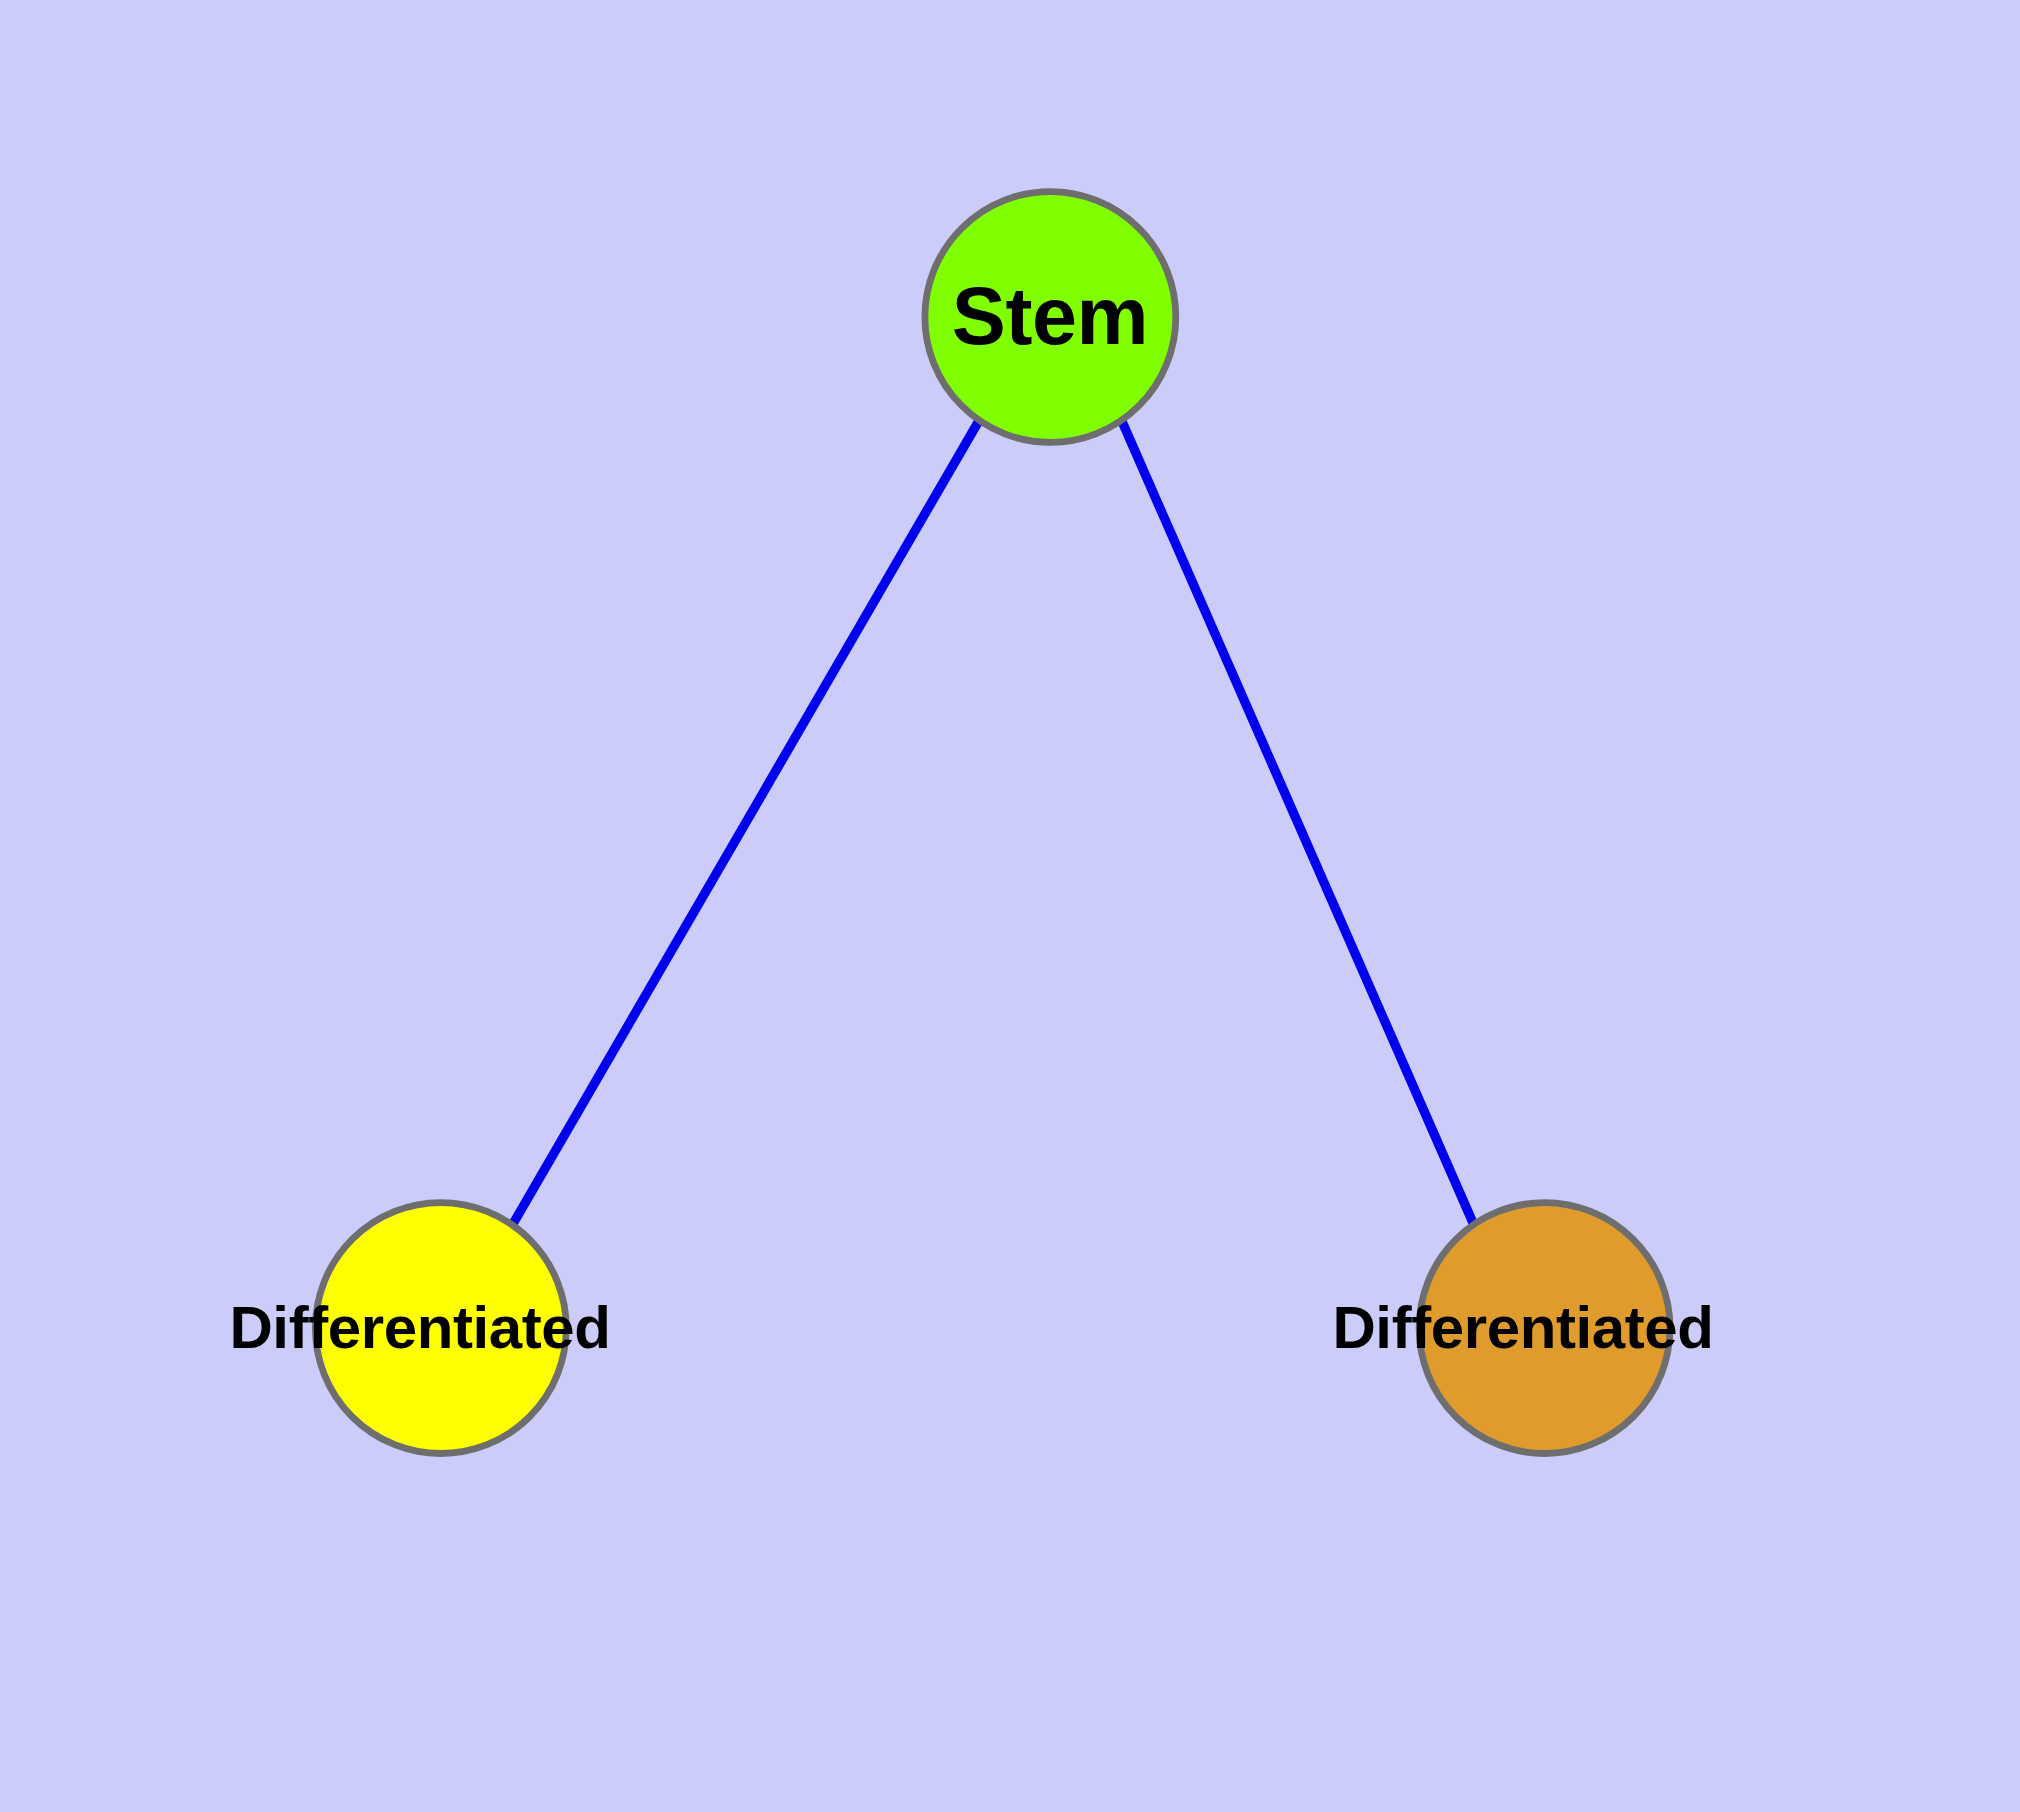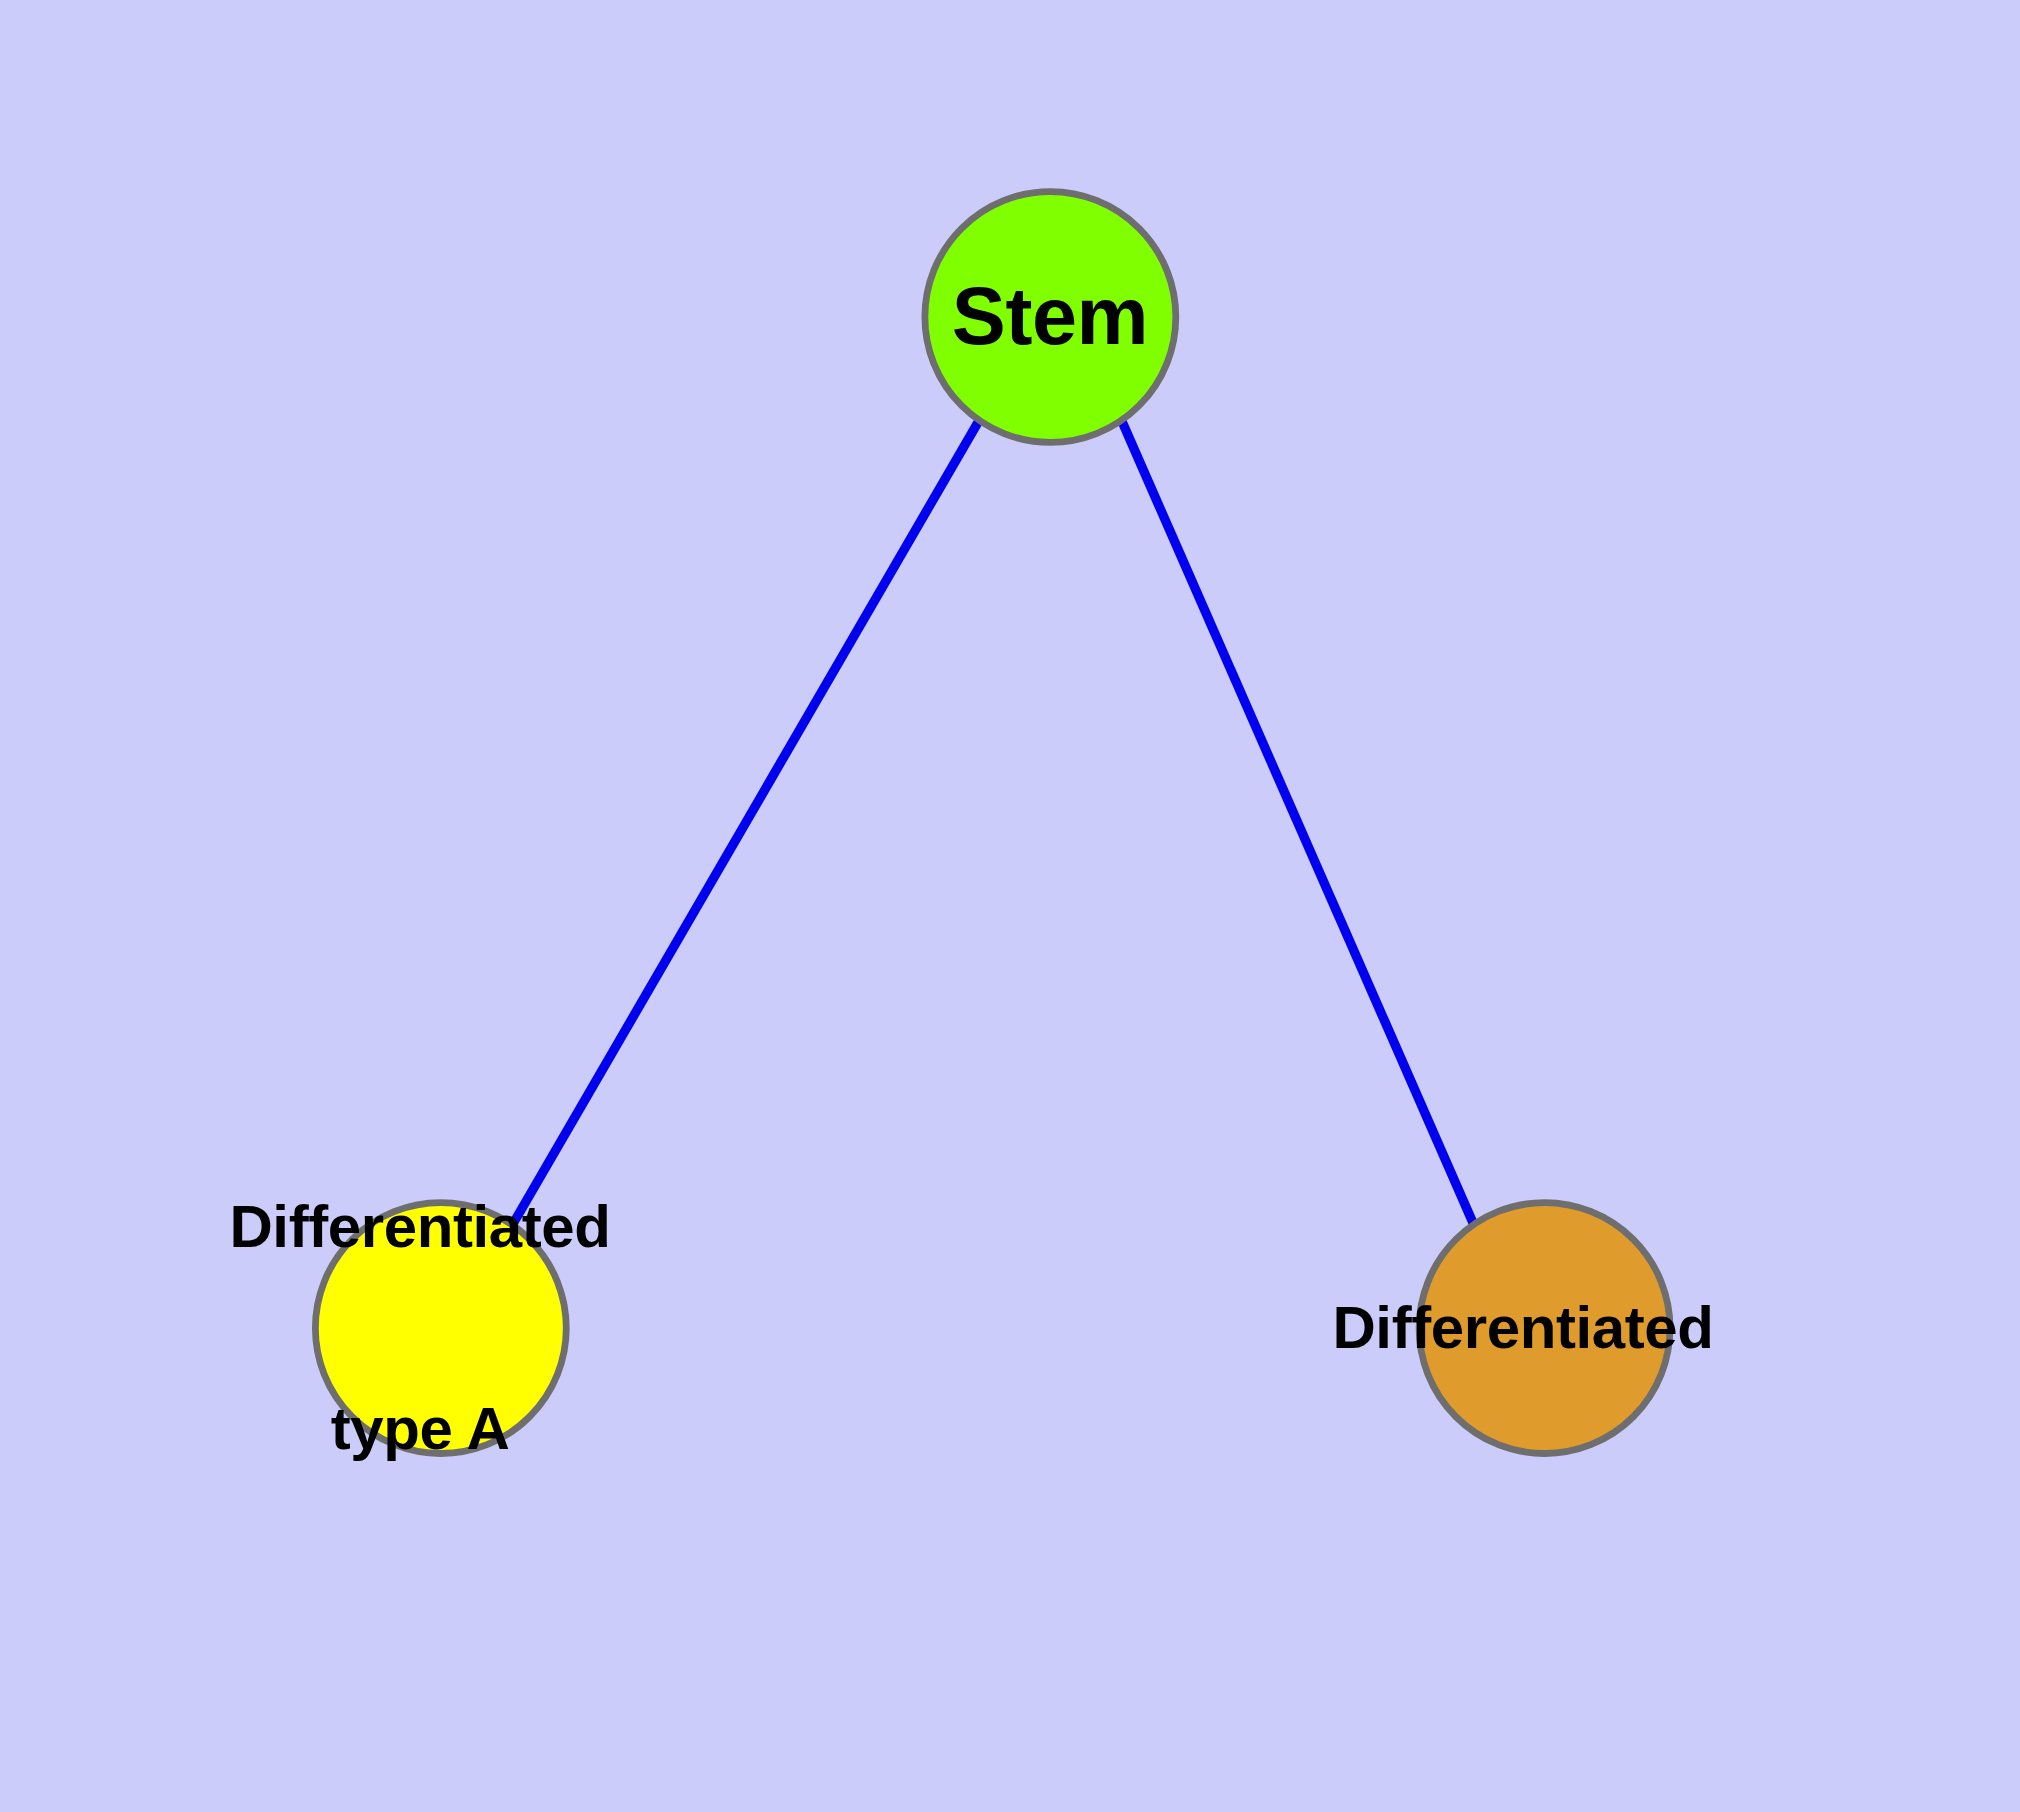--- a/index.html
+++ b/index.html
@@ -25,21 +25,20 @@
     top: 0;
     width: 2021px;
     height: 1812px;
     display: block;
   }
   .node-label {
     position: absolute;
     color: #000000;
     font-family: "Liberation Sans", sans-serif;
     font-weight: bold;
-    text-align: center;
     line-height: 1.12;
     white-space: pre;
     transform: translate(-50%, -50%);
     pointer-events: none;
     letter-spacing: -0.4px;
   }
   .label-stem {
     font-size: 81px;
   }
   .label-branch {
@@ -64,21 +63,20 @@
       <circle id="node-diff-b" stroke="#6e6e6e" stroke-width="8" cx="1822" cy="1567" r="148" fill="#e09b2d"></circle>
     </g>
   </svg>
 
   <div class="node-label label-stem" id="label-stem" style="left: 1050px; top: 317px; color: rgb(0, 0, 0);">
     <div>Stem</div>
   </div>
 
   <div class="node-label label-branch" id="label-diff-a" style="left: 420px; top: 1328px; color: rgb(0, 0, 0);">
     <div>Differentiated</div>
-    <div>type A</div>
   </div>
 
   <div class="node-label label-branch" id="label-diff-b" style="left: 1523px; top: 1328px; color: rgb(0, 0, 0);">
     <div>Differentiated</div>
   </div>
 
 </div>
 
 
 </body></html>

